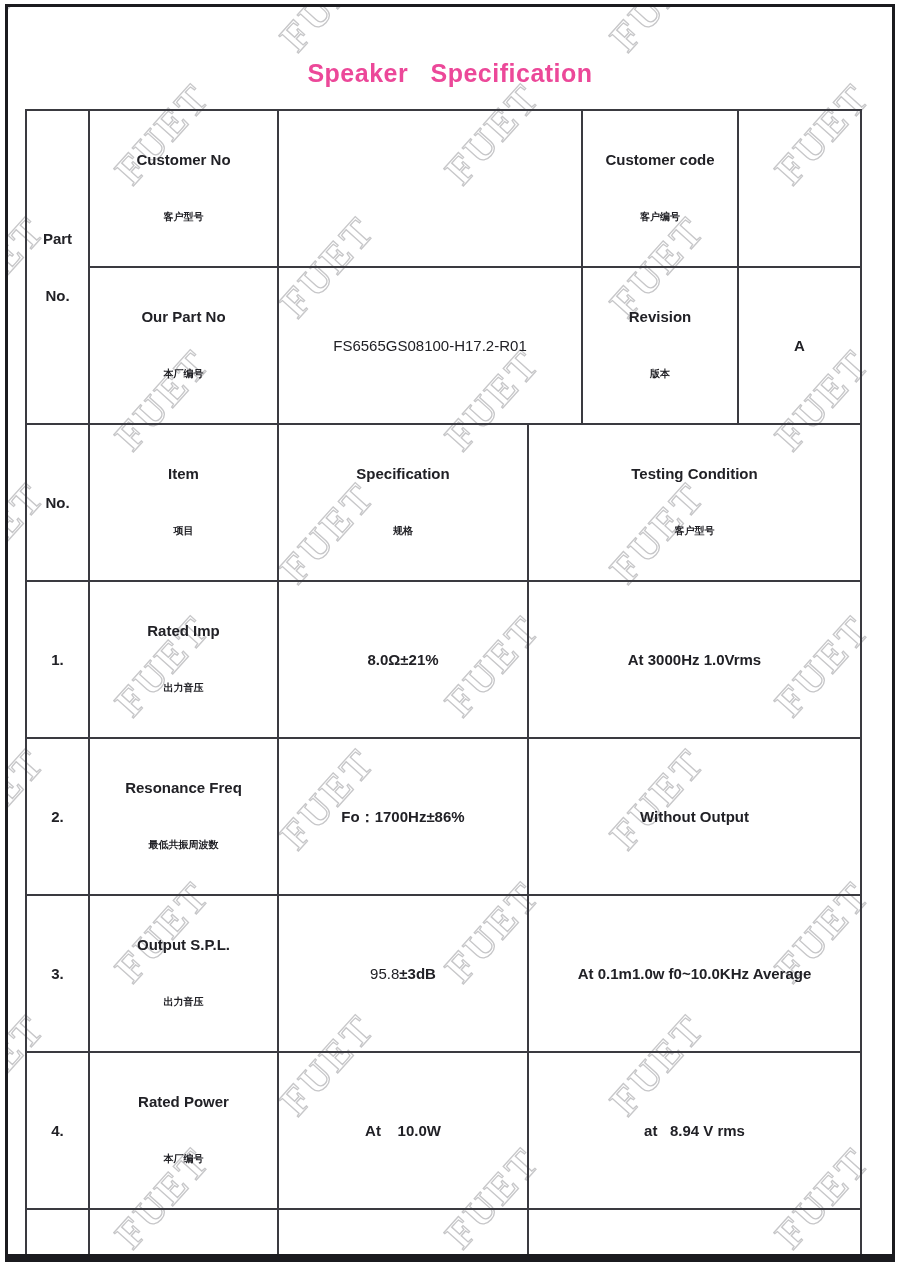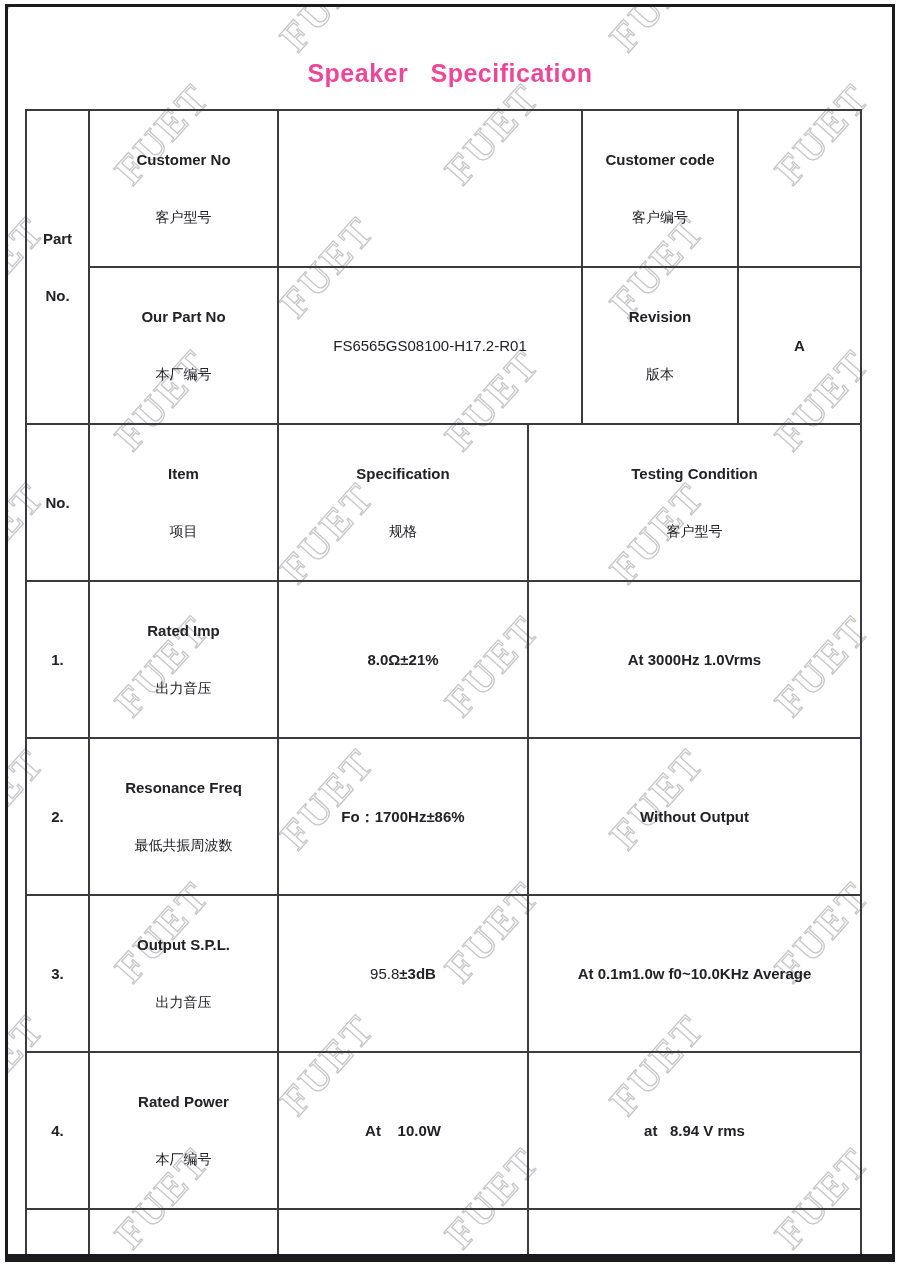--- a/index.html
+++ b/index.html
@@ -30,21 +30,21 @@
     background:transparent;
   }
   table.spec td{
     border:2px solid #3a3a40;padding:1px 5px;vertical-align:middle;
     font-size:15px;line-height:19px;text-align:center;background:transparent;
     white-space:pre-wrap;overflow:hidden;
   }
   table.t1{margin-top:21px;}
   table.t2{margin-top:-2px;}
   .en{font-weight:bold;}
-  .zh{font-size:14px;line-height:20px;font-weight:normal;}
+  .zh{font-size:10px;line-height:20px;font-weight:bold;}
   .b{font-weight:bold;}
   .serif{font-family:Liberation Sans, sans-serif;font-weight:normal;}
   td.left{text-align:left;padding-left:4px;margin-top:36px;}
 </style>
 </head>
 <body>
 
 <div class="page">
   <div class="wm-layer" id="wm-layer">
       <div class="wm" style="left: -70px; top: -30px; -webkit-text-stroke-color: rgb(199, 199, 201);">FUET</div>

